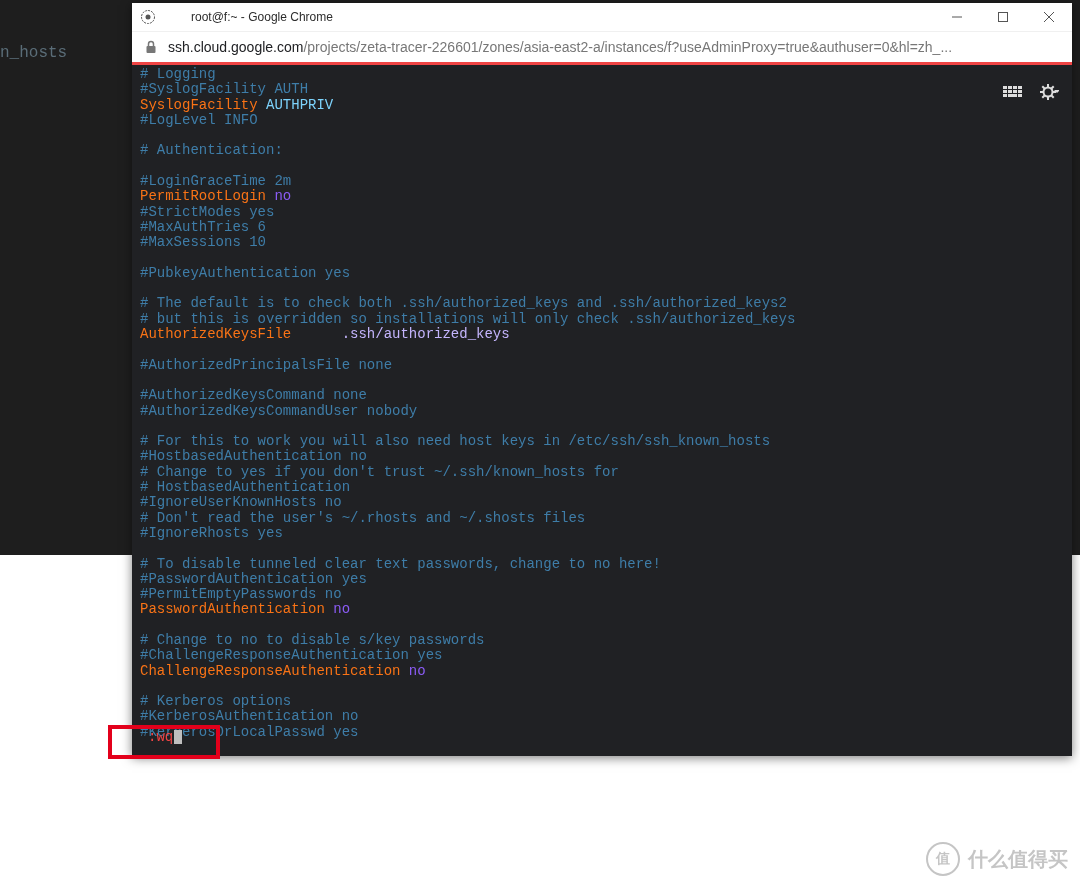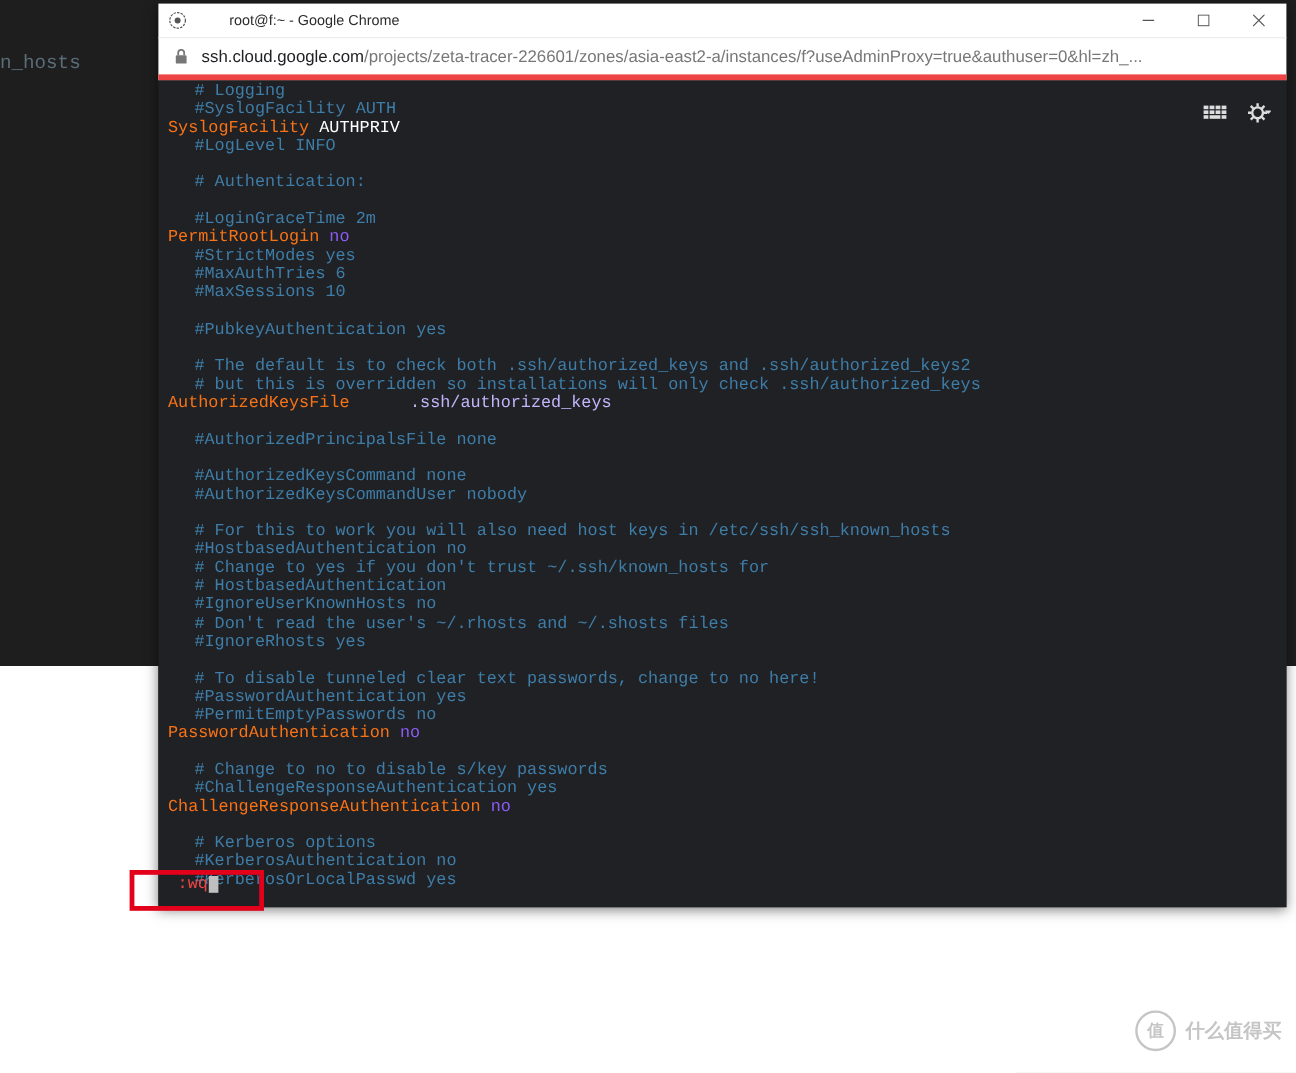--- a/index.html
+++ b/index.html
@@ -78,21 +78,21 @@
     font-size: 12px;
   }
   .win-btn svg { stroke: #555; }
   .addressbar {
     height: 30px;
     background: #ffffff;
     display: flex;
     align-items: center;
     padding: 0 12px;
     border-top: 1px solid #f0f0f0;
-    border-bottom: 5px solid #ef4444;
+    border-bottom: 3px solid #ef4444;
   }
   .lock-icon {
     width: 14px;
     height: 14px;
     margin-right: 10px;
     display: flex;
     align-items: center;
     justify-content: center;
   }
   .url {
@@ -126,23 +126,23 @@
     align-items: center;
     justify-content: center;
     color: #ddd;
   }
   .term-content {
     position: absolute;
     left: 8px;
     top: 2px;
     white-space: pre;
   }
-  .c-comment { color: #3e7da8; margin-left: 22px; }
+  .c-comment { color: #3e7da8; }
   .c-key { color: #f97316; }
-  .c-val { color: #ffffff; }
+  .c-val { color: #7dd3fc; }
   .c-white { color: #c4b5fd; }
   .c-noval { color: #8b5cf6; }
   .cmdline {
     position: absolute;
     left: 16px;
     bottom: 11px;
     color: #ef4444;
     display: flex;
     align-items: center;
   }
@@ -180,21 +180,21 @@
     display: flex;
     align-items: center;
     justify-content: center;
     color: #bbb;
     font-size: 14px;
     font-weight: bold;
     font-family: "Microsoft YaHei", sans-serif;
   }
   .wm-text {
     color: #bbb;
-    font-size: 16px;
+    font-size: 20px;
     font-weight: bold;
     font-family: "Microsoft YaHei", sans-serif;
     letter-spacing: 0;
   }
 </style>
 </head>
 <body>
 
 <div class="bg-dark"></div>
 <div class="bg-text">n_hosts</div>

